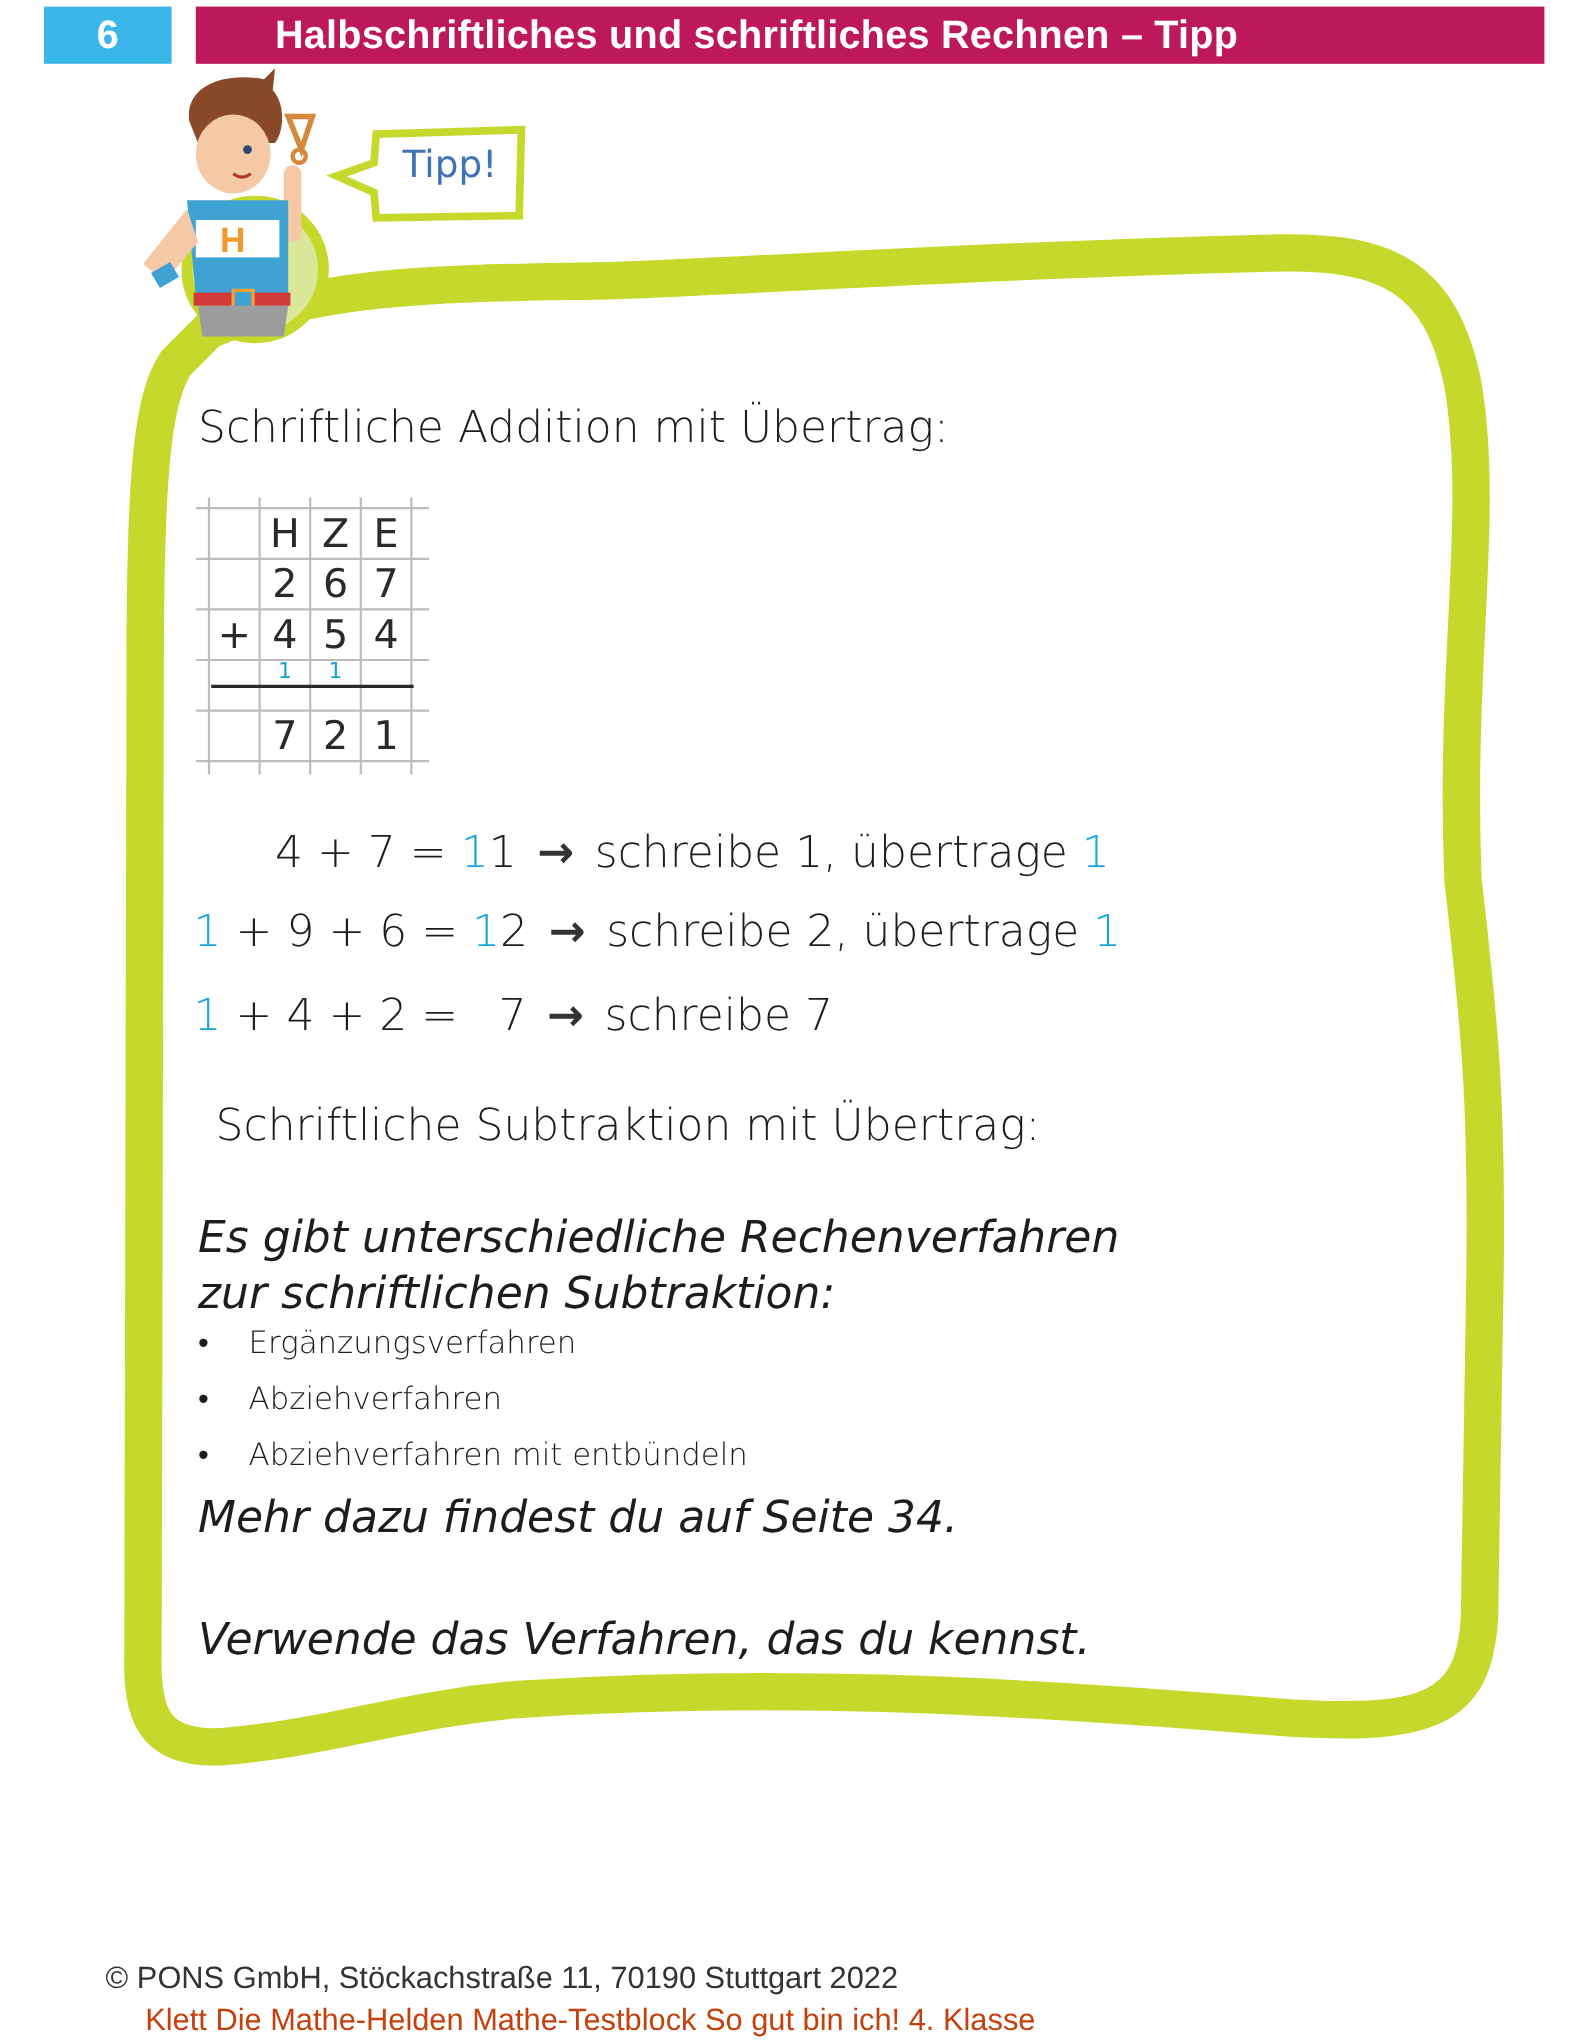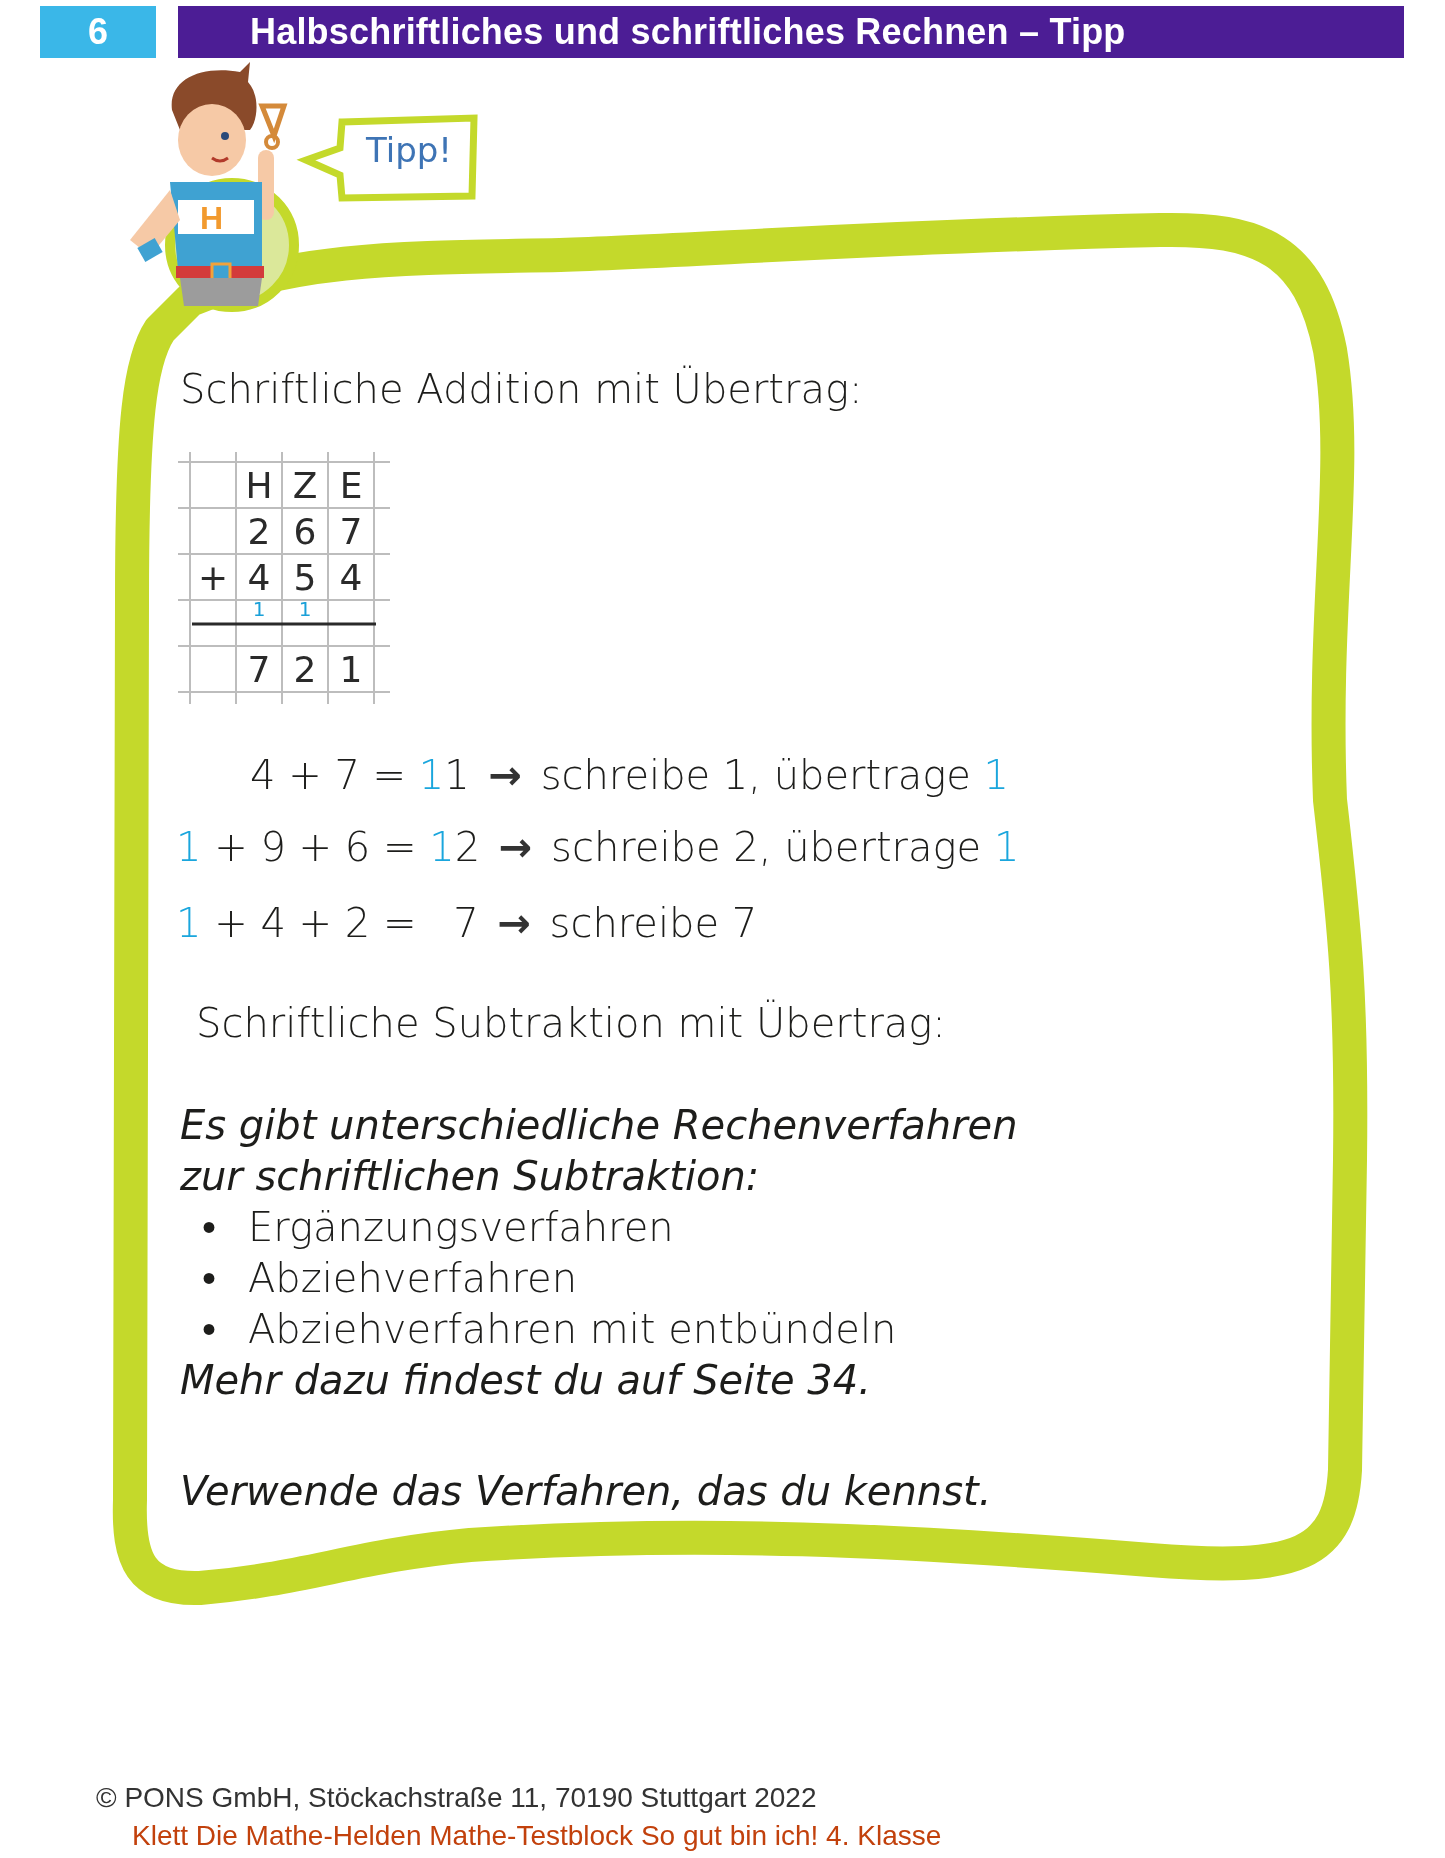--- a/index.html
+++ b/index.html
@@ -3,21 +3,21 @@
 <meta charset="utf-8">
 <style>
   html, body { margin: 0; padding: 0; background: #ffffff; }
   body { width: 1445px; height: 1858px; position: relative; overflow: hidden;
          font-family: "DejaVu Sans", sans-serif; color: #1d1d1b; }
 
   .header-num { position: absolute; left: 40px; top: 6px; width: 116px; height: 52px;
     background: #3ab7e8; color: #fff; font-family: "Liberation Sans", sans-serif;
     font-weight: bold; font-size: 36px; display: flex; align-items: center; justify-content: center; }
   .header-bar { position: absolute; left: 178px; top: 6px; width: 1226px; height: 52px;
-    background: #4c1d95; color: #fff; font-family: "Liberation Sans", sans-serif;
+    background: #be185d; color: #fff; font-family: "Liberation Sans", sans-serif;
     font-weight: bold; font-size: 36px; display: flex; align-items: center; padding-left: 72px; box-sizing: border-box;
     letter-spacing: 0.2px; }
 
   svg.frame { position: absolute; left: 0; top: 0; }
 
   .bubble-text { position: absolute; left: 366px; top: 130px; font-family: "DejaVu Sans", sans-serif;
     font-size: 34px; color: #3e74b5; font-weight: normal; }
 
   .hand { font-family: "DejaVu Sans", sans-serif; font-weight: 300; color: #1d1d1b; }
 
@@ -27,21 +27,21 @@
   .grid { position: absolute; left: 178px; top: 452px; }
   .grid .cell { position: absolute; width: 46px; height: 46px; display: flex; align-items: center;
     justify-content: center; font-size: 36px; color: #2a2a2a; font-family: "DejaVu Sans", sans-serif; }
   .grid .carry { font-size: 20px; color: #1aa0d8; }
 
   .eq { position: absolute; font-size: 40px; white-space: nowrap; }
   .eq .blue { color: #1aa6dd; }
   .eq .arrow { display: inline-block; font-weight: bold; color: #333; margin: 0 6px; }
 
   .para { position: absolute; left: 180px; font-size: 40px; white-space: nowrap; font-style: italic; }
-  .bullet { position: absolute; left: 180px; font-size: 40px; white-space: nowrap; margin-left: 22px; }
+  .bullet { position: absolute; left: 180px; font-size: 28px; white-space: nowrap; }
   .bullet .dot { display: inline-block; width: 46px; }
 
   .footer1 { position: absolute; left: 96px; top: 1782px; font-family: "Liberation Sans", sans-serif;
     font-size: 28px; color: #333; }
   .footer2 { position: absolute; left: 132px; top: 1820px; font-family: "Liberation Sans", sans-serif;
     font-size: 28px; color: #c2410c; }
 </style>
 </head>
 <body>
 

